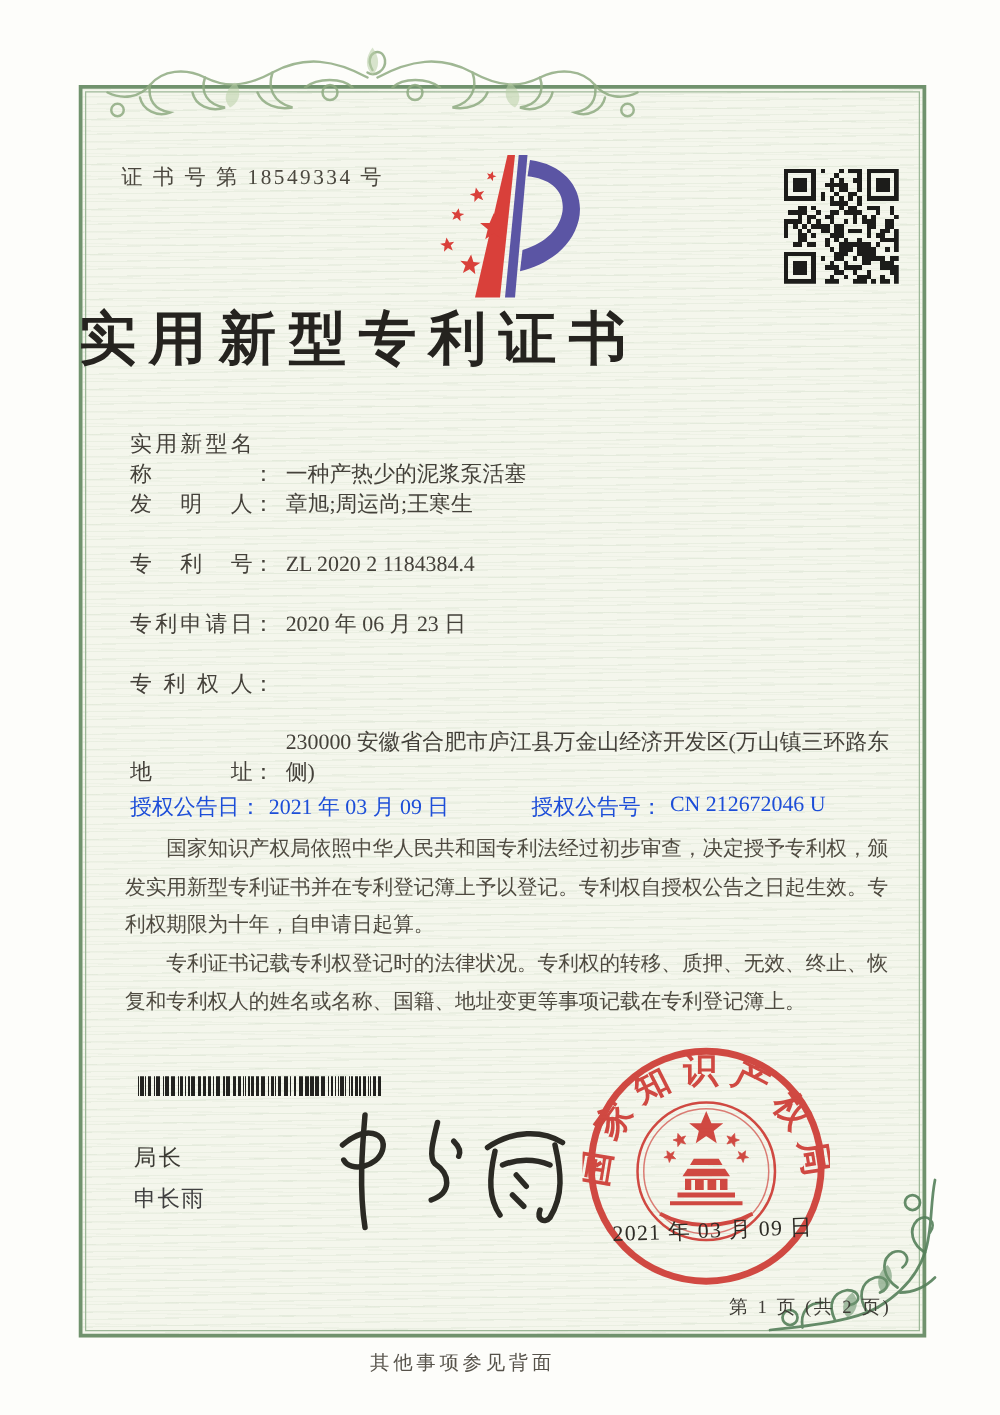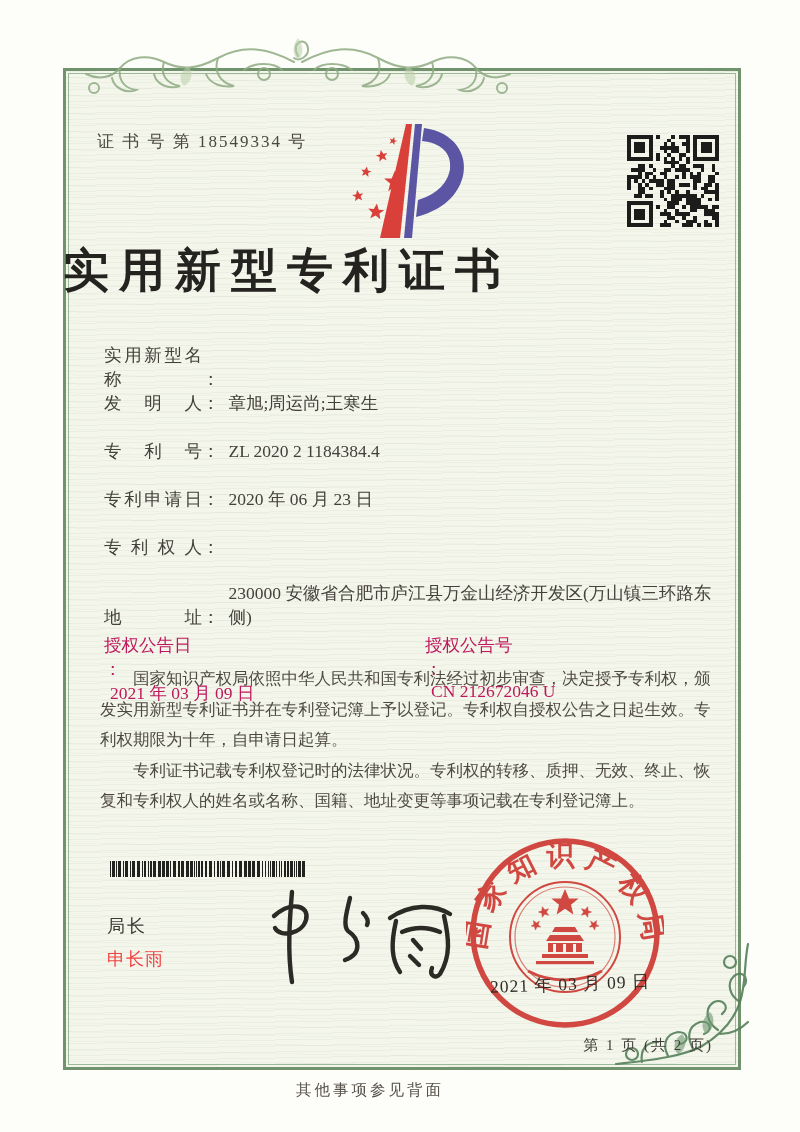--- a/index.html
+++ b/index.html
@@ -38,33 +38,33 @@
   .field-row{
     left:104px;width:616px;display:flex;align-items:flex-end;
     font-size:17.5px;line-height:24px;color:#44413a;
   }
   .f-label{
     display:inline-block;width:98px;flex:0 0 98px;
     text-align:justify;text-align-last:justify;text-justify:inter-character;
   }
   .colon{flex:0 0 auto;}
   .f-value{margin-left:9px;flex:1 1 auto;}
-  .grant-pair{display:flex;font-size:17.5px;color:#be185d;flex-direction:column;}
+  .grant-pair{display:flex;font-size:17.5px;color:#1d4ed8;}
   
   .law{
     left:100px;top:664px;width:620px;
     font-size:16.5px;line-height:30.5px;color:#4e4a40;
   }
   .law p{margin:0;text-indent:2em;}
   
   .barcode{left:110px;top:861px;}
   .signer-title{left:107px;top:914px;font-family:"Liberation Sans","DejaVu Sans",sans-serif;
     font-size:18px;color:#3b3a33;letter-spacing:2px;}
   .signer-name{left:107px;top:947px;font-family:"Liberation Sans","DejaVu Sans",sans-serif;
-    font-size:18px;color:#ef4444;letter-spacing:1px;}
+    font-size:18px;color:#404040;letter-spacing:1px;}
   .signature{left:250px;top:886px;}
   .seal{left:466px;top:835px;}
   .seal-date{
     left:490px;top:972px;font-size:17.5px;color:#2e2c26;letter-spacing:1px;
     transform:rotate(-2deg);
   }
   .page-num{left:63px;top:1036px;width:650px;text-align:right;font-size:15px;color:#3f3d37;letter-spacing:2px;}
   .back-note{left:0;top:1080px;width:740px;text-align:center;font-size:15.5px;color:#56524a;letter-spacing:3px;}
   .ornament-top{left:68px;top:18px;}
   .ornament-br{left:598px;top:938px;}
@@ -455,20 +455,21 @@
     <rect x="21" y="24" width="1" height="1" fill="#1c1c1a"></rect>
     <rect x="22" y="24" width="1" height="1" fill="#1c1c1a"></rect>
     <rect x="24" y="24" width="1" height="1" fill="#1c1c1a"></rect>
   </svg>
 
 <div class="abs title">实用新型专利证书</div>
 
 <div class="abs field-row" style="top:343px">
   <span class="f-label">实用新型名称</span>
     <span class="colon">：</span>
+  <span class="f-value">一种产热少的泥浆泵活塞</span>
 </div>
 <div class="abs field-row" style="top:391px">
   <span class="f-label">发明人</span>
     <span class="colon">：</span>
   <span class="f-value">章旭;周运尚;王寒生</span>
 </div>
 <div class="abs field-row" style="top:439px">
   <span class="f-label">专利号</span>
     <span class="colon">：</span>
   <span class="f-value">ZL 2020 2 1184384.4</span>

